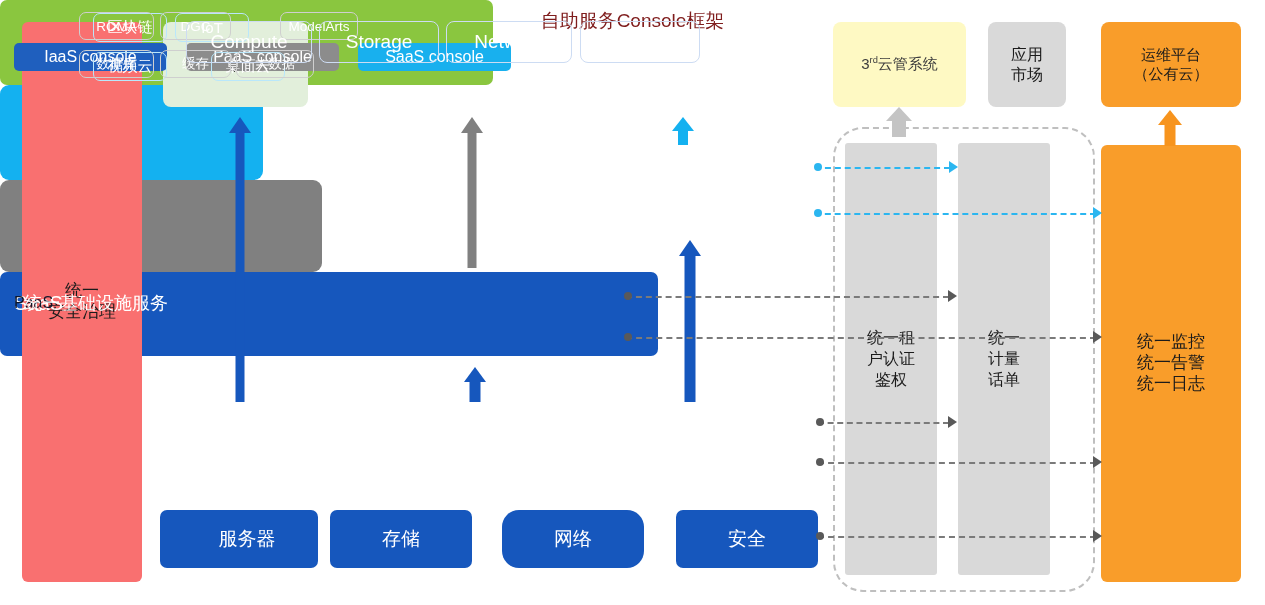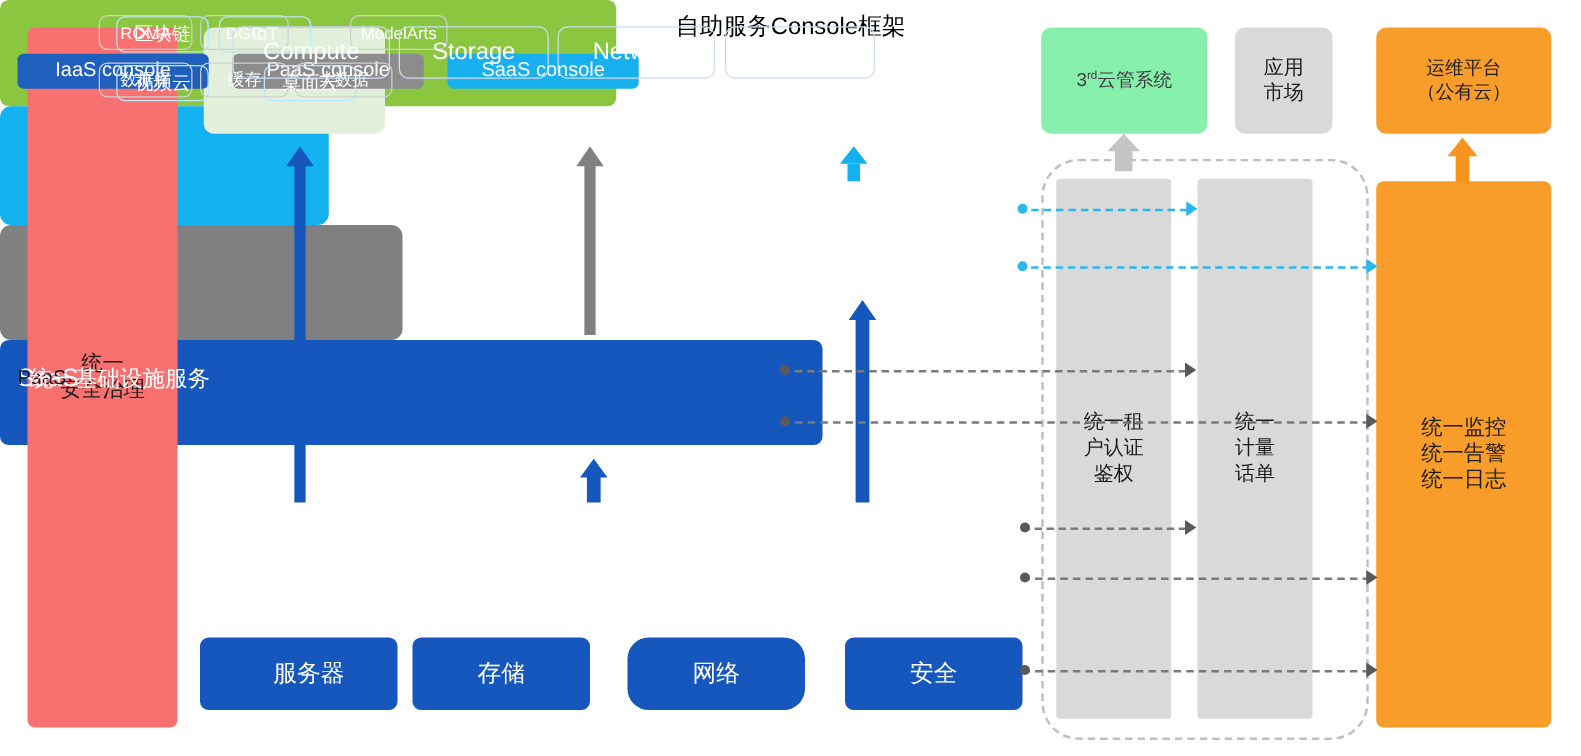--- a/index.html
+++ b/index.html
@@ -13,27 +13,27 @@
   #ops-panel{left:1101px;top:145px;width:140px;height:437px;background:#f7981d;
        background:#f99d2a;border-radius:6px;font-size:17px;color:#1b1b1b;}
   #ops-top{left:1101px;top:22px;width:140px;height:85px;background:#f99d2a;
        border-radius:8px;font-size:15px;color:#1b1b1b;}
   
   #api-gw{left:163px;top:22px;width:145px;height:85px;background:#e2efdb;
        font-size:16px;color:#1b1b1b;}
   #console-frame{left:323px;top:22px;width:493px;height:85px;background:#8dc63f;
        background:#8ac63f;border-radius:7px;display:block;}
   #console-title{position:absolute;left:0;right:0;top:8px;text-align:center;
-       font-size:19px;color:#000000;}
+       font-size:19px;color:#7f1d1d;}
   .console-chip{position:absolute;top:43px;height:28px;border-radius:5px;
        display:flex;align-items:center;justify-content:center;color:#fff;font-size:16px;}
   #chip-iaas{left:14px;width:153px;background:#1d5fbf;background:#1f5fbe;}
   #chip-paas{left:186px;width:153px;background:#8c8c8c;}
   #chip-saas{left:358px;width:153px;background:#22b2ef;background:#18b0ee;}
-  #cloud3rd{left:833px;top:22px;width:133px;height:85px;background:#86efac;
+  #cloud3rd{left:833px;top:22px;width:133px;height:85px;background:#fef9c3;
        font-size:15px;color:#3d3d3d;}
   #appmarket{left:988px;top:22px;width:78px;height:85px;background:#d9d9d9;
        font-size:16px;color:#1b1b1b;}
   sup{font-size:.62em;vertical-align:super;}
   
   #saas{left:552px;top:145px;width:263px;height:95px;background:#14b1f0;
        border-radius:9px;display:block;}
   #saas-label{position:absolute;left:14px;top:50%;transform:translateY(-50%);
        color:#fff;font-size:20px;}
   .saas-chip{position:absolute;height:27px;border:1.6px solid #b9e7fb;border-radius:7px;

